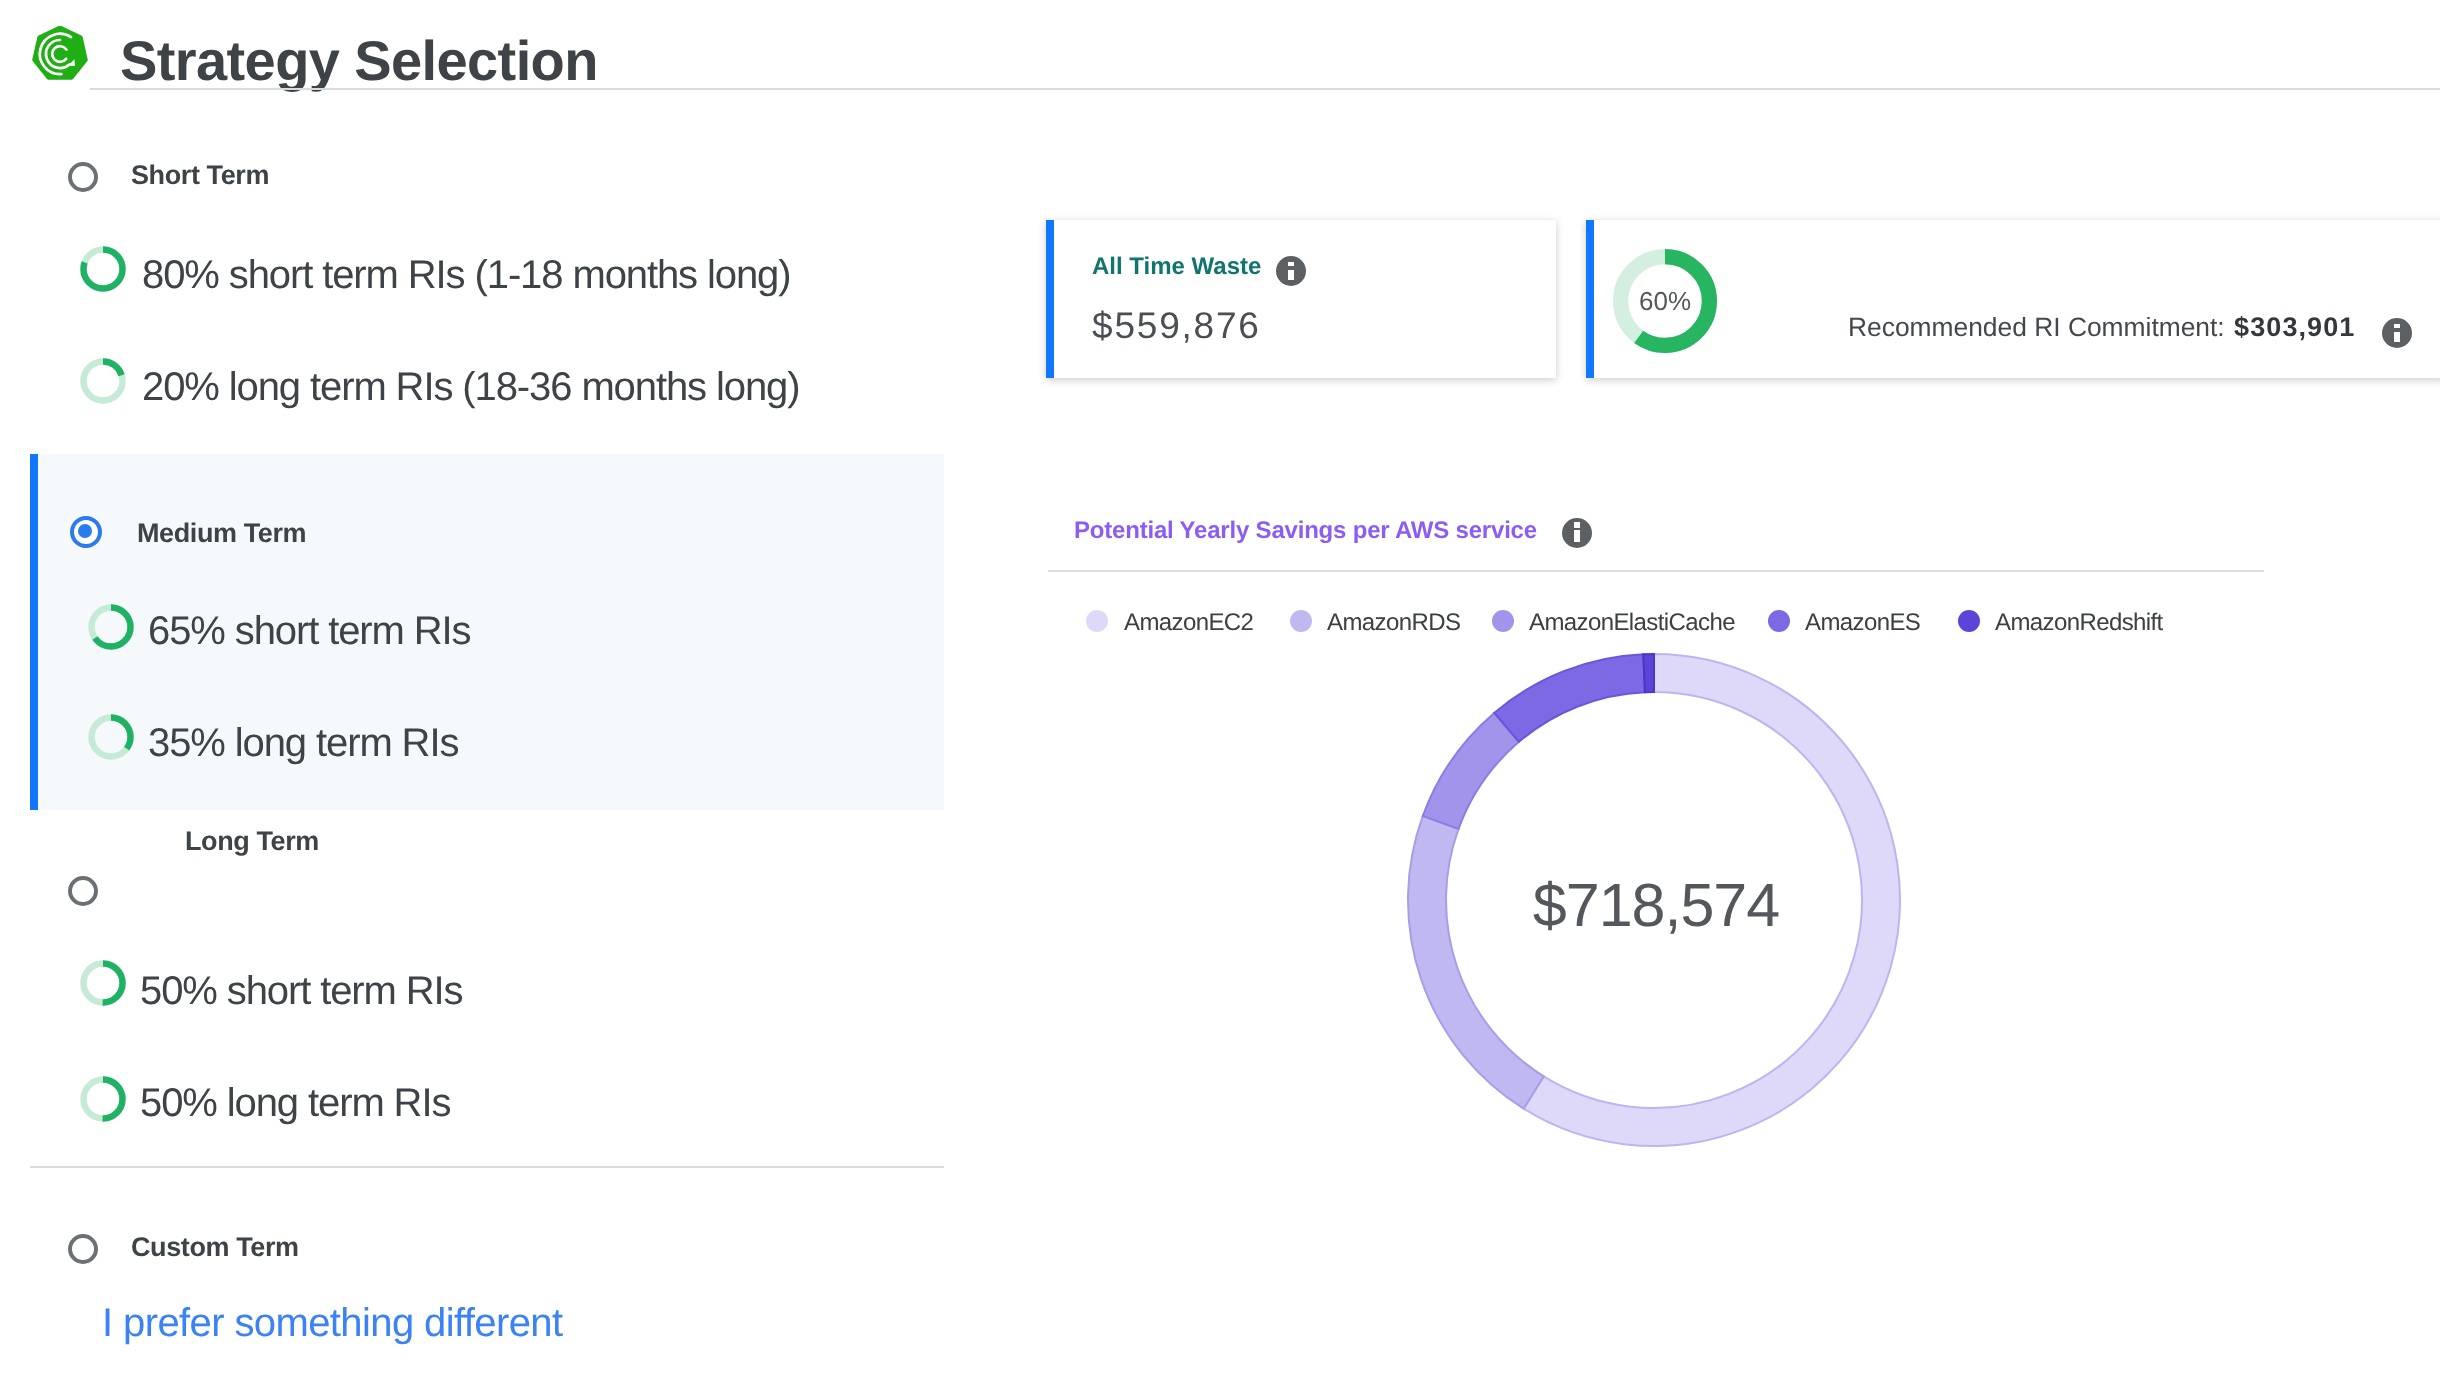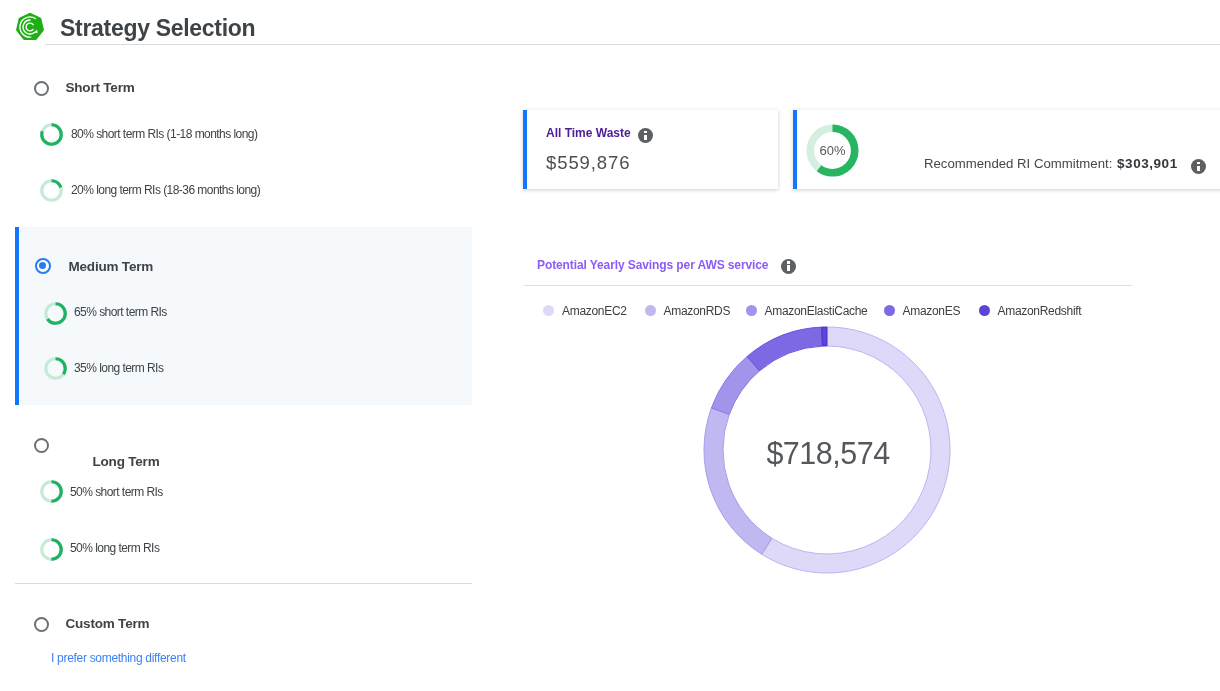--- a/index.html
+++ b/index.html
@@ -2,40 +2,40 @@
 <html><head>
 <meta charset="utf-8">
 <style>
 * { margin:0; padding:0; box-sizing:border-box; }
 html,body { width:1220px; height:691px; background:#fff; overflow:hidden;
   font-family:"Liberation Sans", sans-serif; position:relative; }
 .abs { position:absolute; }
 
 
 .logo { left:16px; top:13px; }
-.title { left:60px; top:15px; font-size:23px; font-weight:bold; color:#3e4347; letter-spacing:-0.3px;}
+.title { left:60px; top:15px; font-size:28px; font-weight:bold; color:#3e4347; letter-spacing:-0.3px;}
 .hrule { left:45px; top:44px; width:1175px; height:1px; background:#d9dbdd; }
 
 
 .radio { width:15px; height:15px; border-radius:50%; border:2px solid #6b7075; background:#fff; }
 .radio-on { width:16px; height:16px; border-radius:50%; border:2.5px solid #2a7af0; background:#fff; position:absolute;}
 .radio-on::after { content:""; position:absolute; left:1.75px; top:1.75px; width:7.5px; height:7.5px; border-radius:50%; background:#2a7af0; }
 .seclabel { font-size:13.5px; letter-spacing:-0.2px; font-weight:bold; color:#3e4347; }
-.rowlabel { font-size:12px; letter-spacing:-0.55px; color:#3e4347; }
+.rowlabel { font-size:20px; letter-spacing:-0.55px; color:#3e4347; }
 
 
 .medbox { left:15px; top:227px; width:457px; height:178px; background:#f6f9fc; border-left:4px solid #1175ff; }
 
 .divider { left:15px; top:583px; width:457px; height:1px; background:#d9dbdd; }
 
 
 .card { background:#fff; border-left:4px solid #1276ff; box-shadow:0 1px 4px rgba(0,0,0,0.2); }
 .card1 { left:523px; top:110px; width:255px; height:79px; }
 .card2 { left:793px; top:110px; width:430px; height:79px; }
-.cardlabel { font-size:12px; font-weight:bold; color:#4c1d95; }
+.cardlabel { font-size:12px; font-weight:bold; color:#0f766e; }
 .bigval { font-size:18.5px; letter-spacing:0.9px; color:#4b4f54; line-height:20px; }
 .infoicon { display:inline-block; position:relative; width:15px; height:15px; border-radius:50%; background:#5c6063;
   font-size:0; vertical-align:2px; }
 .infoicon::before { content:""; position:absolute; left:6.2px; top:2.6px; width:3px; height:2.6px; background:#fff; }
 .infoicon::after { content:""; position:absolute; left:6px; top:6.8px; width:3.4px; height:5.4px; background:#fff; }
 .ritext { font-size:13.2px; color:#44484c; line-height:15px; }
 .ritext b { font-size:13.5px; letter-spacing:0.55px; color:#34373b; }
 
 
 .charttitle { left:537px; top:258px; font-size:12px; letter-spacing:-0.1px; font-weight:bold; color:#8b5cf6; }
@@ -82,21 +82,21 @@
   </svg>
 <div class="abs rowlabel" style="left:74px; top:304.5px;">65% short term RIs</div>
 
 <svg class="abs" style="left:44px; top:357px;" width="23" height="23">
     <circle cx="11.5" cy="11.5" r="9.75" fill="none" stroke="#c5ead6" stroke-width="3.2"></circle>
     <circle cx="11.5" cy="11.5" r="9.75" fill="none" stroke="#1fb264" stroke-width="3.2" stroke-dasharray="21.44 61.26" transform="rotate(-90 11.5 11.5)"></circle>
   </svg>
 <div class="abs rowlabel" style="left:74px; top:360.5px;">35% long term RIs</div>
 
 <div class="abs radio" style="left:33.5px; top:437.5px;"></div>
-<div class="abs seclabel" style="left:65.5px; top:454px;padding-left:27px;">Long Term</div>
+<div class="abs seclabel" style="left:65.5px; top:413px;padding-left:27px;">Long Term</div>
 
 <svg class="abs" style="left:39.5px; top:479.5px;" width="23" height="23">
     <circle cx="11.5" cy="11.5" r="9.75" fill="none" stroke="#c5ead6" stroke-width="3.2"></circle>
     <circle cx="11.5" cy="11.5" r="9.75" fill="none" stroke="#1fb264" stroke-width="3.2" stroke-dasharray="30.63 61.26" transform="rotate(-90 11.5 11.5)"></circle>
   </svg>
 <div class="abs rowlabel" style="left:70px; top:484.5px;">50% short term RIs</div>
 
 <svg class="abs" style="left:39.5px; top:538px;" width="23" height="23">
     <circle cx="11.5" cy="11.5" r="9.75" fill="none" stroke="#c5ead6" stroke-width="3.2"></circle>
     <circle cx="11.5" cy="11.5" r="9.75" fill="none" stroke="#1fb264" stroke-width="3.2" stroke-dasharray="30.63 61.26" transform="rotate(-90 11.5 11.5)"></circle>

